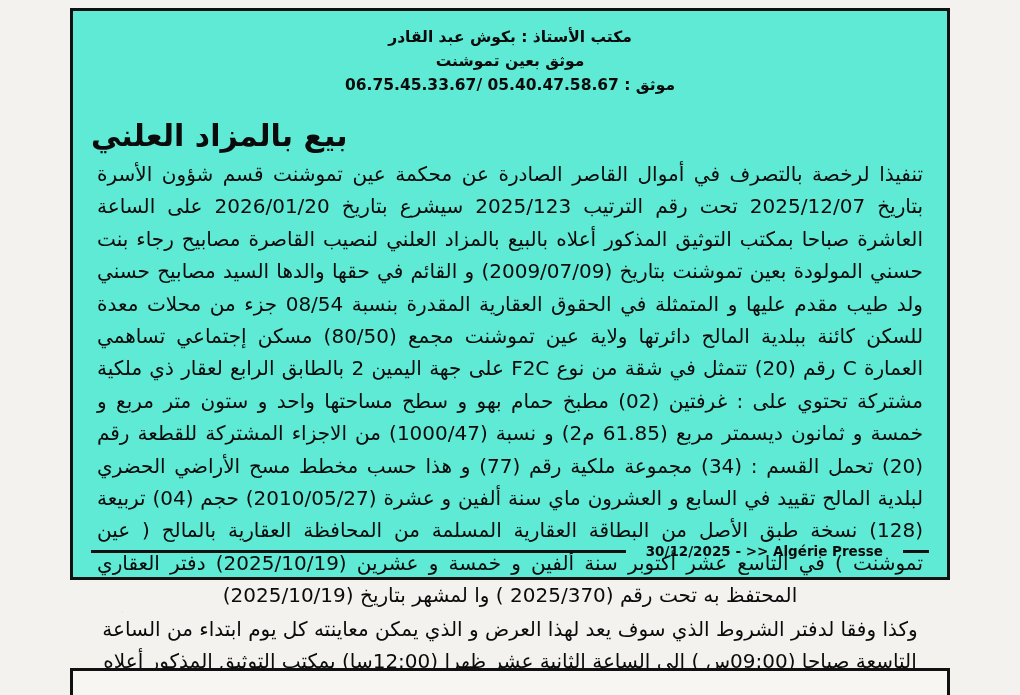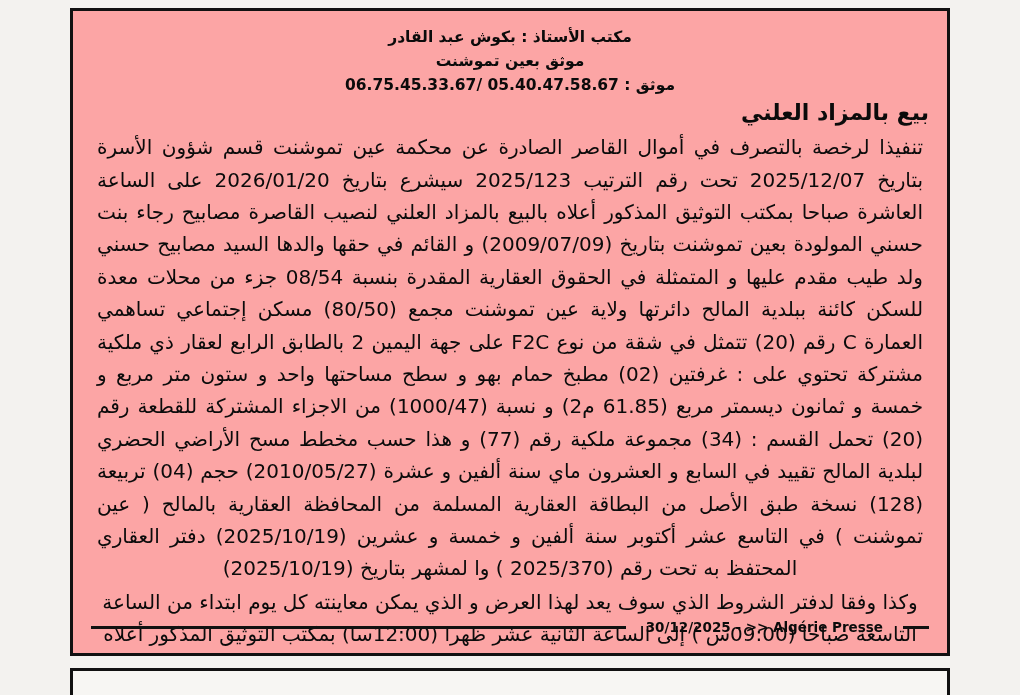--- a/index.html
+++ b/index.html
@@ -31,23 +31,23 @@
       radial-gradient(circle at 70% 60%, rgba(0,0,0,0.02) 0 1px, transparent 1px),
       radial-gradient(circle at 88% 20%, rgba(0,0,0,0.02) 0 1px, transparent 1px);
     pointer-events: none;
   }
 
   .ad-box {
     position: absolute;
     left: 70px;
     top: 8px;
     width: 880px;
-    height: 648px;
+    height: 572px;
     border: 3px solid #111;
-    background: #fca5a5;
+    background: #5eead4;
     box-sizing: border-box;
   }
 
   .ad-inner {
     position: absolute;
     left: 18px;
     right: 18px;
     top: 14px;
     bottom: 10px;
   }
@@ -57,24 +57,24 @@
     font-weight: bold;
     font-size: 15.5px;
     line-height: 1.55;
     letter-spacing: 0;
   }
   .office-header div { white-space: nowrap; }
   .phone-line { direction: ltr; unicode-bidi: embed; }
   .phone-line .lbl { direction: rtl; unicode-bidi: embed; }
 
   .main-title {
-    text-align: right;
+    text-align: left;
     font-weight: bold;
-    font-size: 22px;
-    margin-top: 4px;
+    font-size: 30px;
+    margin-top: 22px;
     margin-bottom: 6px;
     line-height: 1.1;
   }
 
   .body-text {
     font-size: 20px;
     line-height: 1.62;
     text-align: justify;
     text-align-last: center;
     padding: 0 6px;

